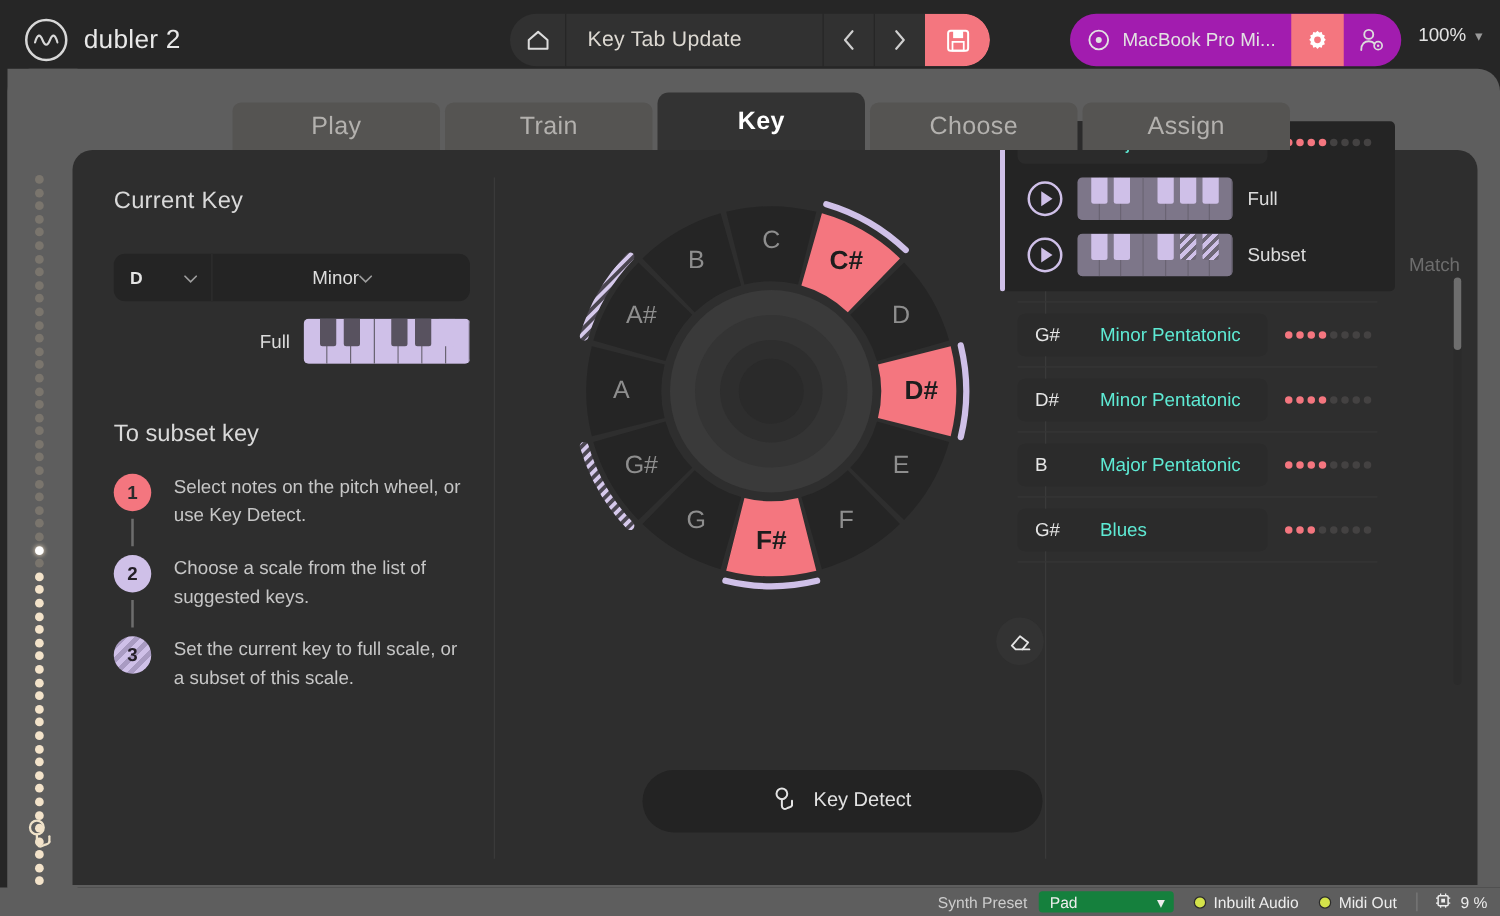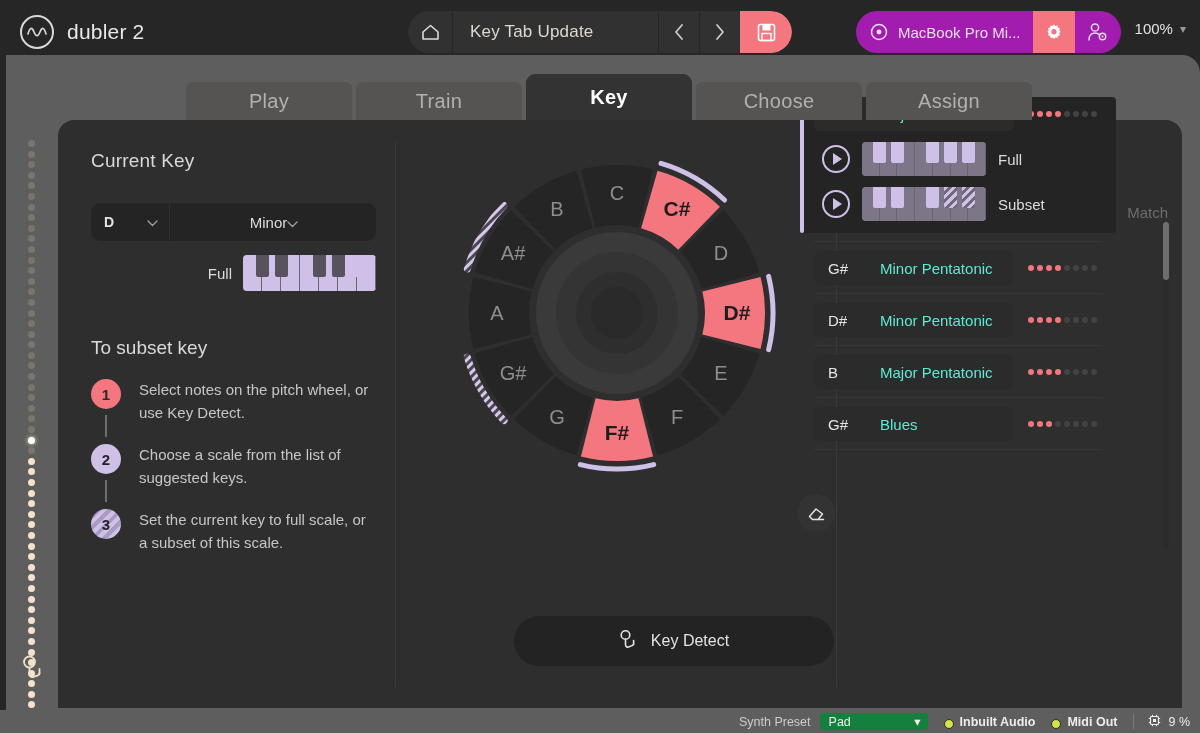--- a/index.html
+++ b/index.html
@@ -237,21 +237,21 @@
     position: absolute; left: 0; bottom: 0; width: 1200px; height: 23px;
     background: #5e5e5e; display: flex; align-items: center; justify-content: flex-end;
     gap: 0; padding-right: 10px;
   }
   .st-label { color: #cdcdcd; font-size: 12.5px; margin-right: 9px; }
   .st-select {
     background: #15803d; border-radius: 3px; height: 17px; width: 108px;
     display: flex; align-items: center; justify-content: space-between;
     padding: 0 7px 0 9px; color: #ededed; font-size: 12.5px; margin-right: 16px;
   }
-  .st-item { display: flex; align-items: flex-end; gap: 6px; color: #ededed; font-size: 12.5px; margin-right: 16px; font-weight: bold; }
+  .st-item { display: flex; align-items: center; gap: 6px; color: #ededed; font-size: 12.5px; margin-right: 16px; }
   .led { width: 10px; height: 10px; border-radius: 50%; background: #d4e34a; border: 1px solid #2c2c2c; }
   .st-sep { width: 1px; height: 15px; background: #7a7a7a; margin-right: 14px; }
   .st-cpu { display: flex; align-items: center; gap: 7px; color: #ededed; font-size: 12.5px; }
 </style>
 </head>
 <body>
 
 <div class="app">
 
   <div class="topbar">

